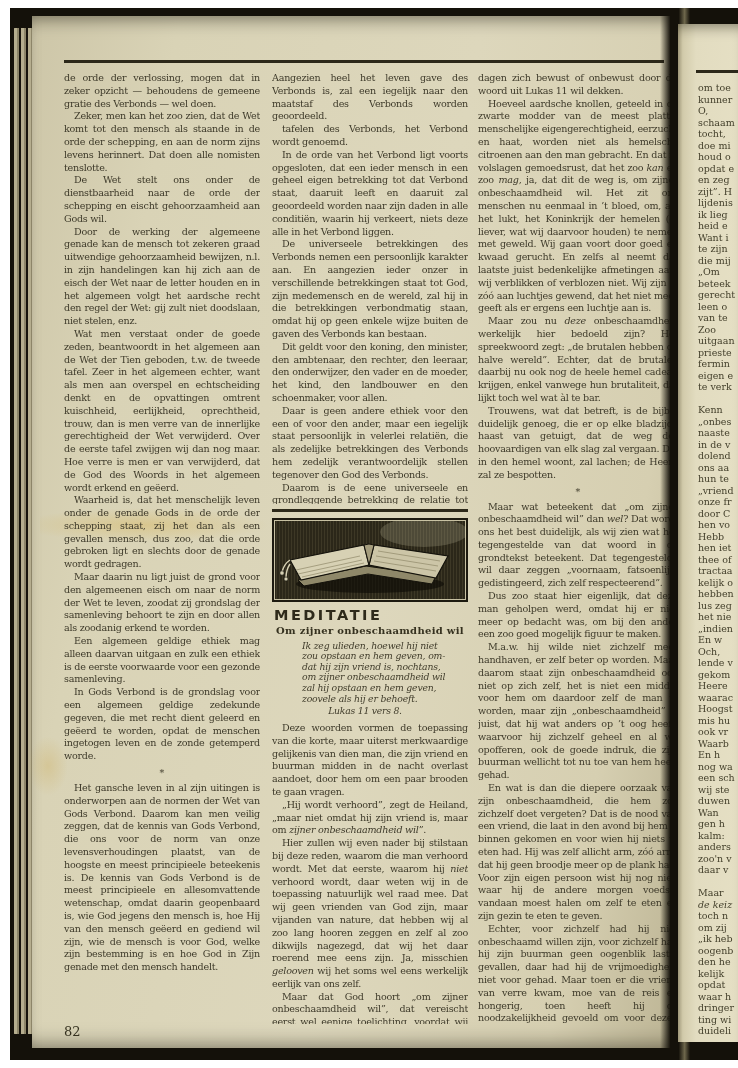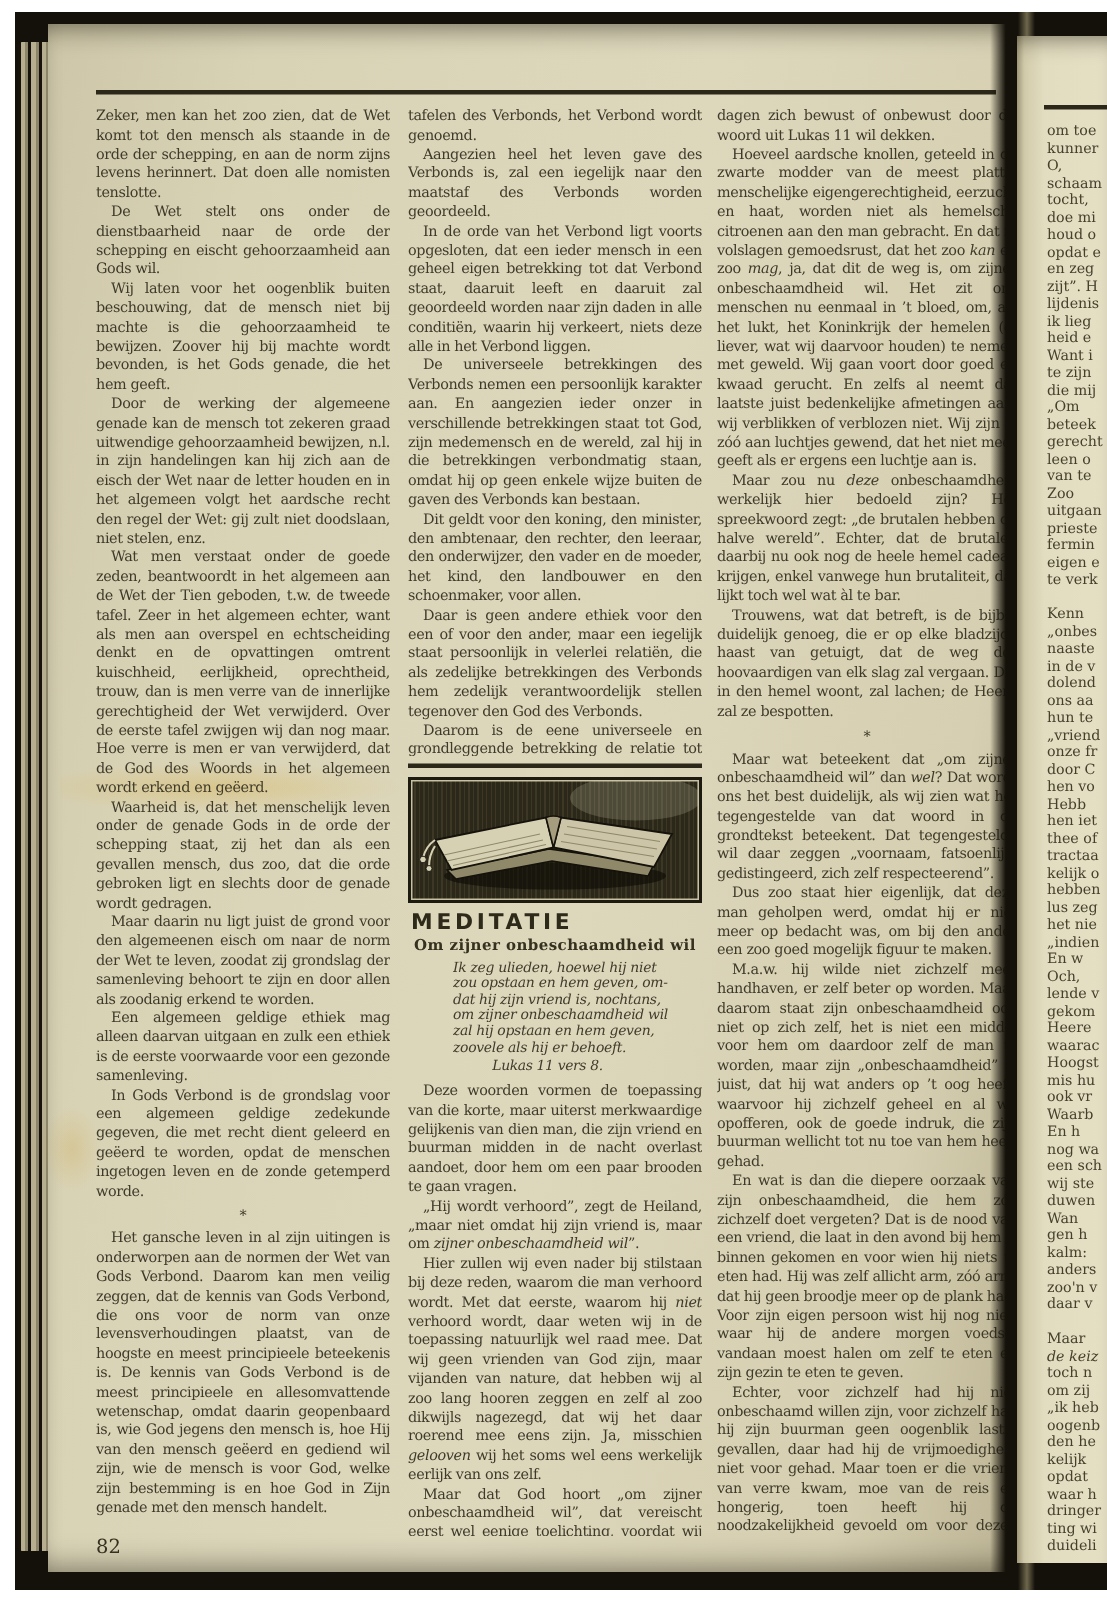--- a/index.html
+++ b/index.html
@@ -59,37 +59,37 @@
 
 <div class="book">
   <div class="edge-stack"></div>
 
   <div class="page-left">
     <div class="top-rule"></div>
     <div class="stain"></div>
     <div class="stain2"></div>
 
     <div class="col col1 cont">
+        <p>de orde der verlossing, mogen dat in zeker opzicht — behoudens de gemeene gratie des Verbonds — wel doen.</p>
         <p>Zeker, men kan het zoo zien, dat de Wet komt tot den mensch als staande in de orde der schepping, en aan de norm zijns levens herinnert. Dat doen alle nomisten tenslotte.</p>
         <p>De Wet stelt ons onder de dienstbaarheid naar de orde der schepping en eischt gehoorzaamheid aan Gods wil.</p>
-        <p>Wij laten voor het oogenblik buiten beschouwing, dat de mensch niet bij machte is die gehoorzaamheid te bewijzen. Zoover hij bij machte wordt bevonden, is het Gods genade, die het hem geeft.</p>
         <p>Door de werking der algemeene genade kan de mensch tot zekeren graad uitwendige gehoorzaamheid bewijzen, n.l. in zijn handelingen kan hij zich aan de eisch der Wet naar de letter houden en in het algemeen volgt het aardsche recht den regel der Wet: gij zult niet doodslaan, niet stelen, enz.</p>
         <p>Wat men verstaat onder de goede zeden, beantwoordt in het algemeen aan de Wet der Tien geboden, t.w. de tweede tafel. Zeer in het algemeen echter, want als men aan overspel en echtscheiding denkt en de opvattingen omtrent kuischheid, eerlijkheid, oprechtheid, trouw, dan is men verre van de innerlijke gerechtigheid der Wet verwijderd. Over de eerste tafel zwijgen wij dan nog maar. Hoe verre is men er van verwijderd, dat de God des Woords in het algemeen wordt erkend en geëerd.</p>
         <p>Waarheid is, dat het menschelijk leven onder de genade Gods in de orde der schepping staat, zij het dan als een gevallen mensch, dus zoo, dat die orde gebroken ligt en slechts door de genade wordt gedragen.</p>
         <p>Maar daarin nu ligt juist de grond voor den algemeenen eisch om naar de norm der Wet te leven, zoodat zij grondslag der samenleving behoort te zijn en door allen als zoodanig erkend te worden.</p>
         <p>Een algemeen geldige ethiek mag alleen daarvan uitgaan en zulk een ethiek is de eerste voorwaarde voor een gezonde samenleving.</p>
         <p>In Gods Verbond is de grondslag voor een algemeen geldige zedekunde gegeven, die met recht dient geleerd en geëerd te worden, opdat de menschen ingetogen leven en de zonde getemperd worde.</p>
         <p class="starsep">*</p>
         <p>Het gansche leven in al zijn uitingen is onderworpen aan de normen der Wet van Gods Verbond. Daarom kan men veilig zeggen, dat de kennis van Gods Verbond, die ons voor de norm van onze levensverhoudingen plaatst, van de hoogste en meest principieele beteekenis is. De kennis van Gods Verbond is de meest principieele en allesomvattende wetenschap, omdat daarin geopenbaard is, wie God jegens den mensch is, hoe Hij van den mensch geëerd en gediend wil zijn, wie de mensch is voor God, welke zijn bestemming is en hoe God in Zijn genade met den mensch handelt.</p>
       </div>
 
     <div class="col col2">
       <div class="col2top cont">
+          <p>Aangezien heel het leven gave des Verbonds is, zal een iegelijk naar den maatstaf des Verbonds worden geoordeeld.</p>
           <p>tafelen des Verbonds, het Verbond wordt genoemd.</p>
-          <p>Aangezien heel het leven gave des Verbonds is, zal een iegelijk naar den maatstaf des Verbonds worden geoordeeld.</p>
           <p>In de orde van het Verbond ligt voorts opgesloten, dat een ieder mensch in een geheel eigen betrekking tot dat Verbond staat, daaruit leeft en daaruit zal geoordeeld worden naar zijn daden in alle conditiën, waarin hij verkeert, niets deze alle in het Verbond liggen.</p>
           <p>De universeele betrekkingen des Verbonds nemen een persoonlijk karakter aan. En aangezien ieder onzer in verschillende betrekkingen staat tot God, zijn medemensch en de wereld, zal hij in die betrekkingen verbondmatig staan, omdat hij op geen enkele wijze buiten de gaven des Verbonds kan bestaan.</p>
           <p>Dit geldt voor den koning, den minister, den ambtenaar, den rechter, den leeraar, den onderwijzer, den vader en de moeder, het kind, den landbouwer en den schoenmaker, voor allen.</p>
           <p>Daar is geen andere ethiek voor den een of voor den ander, maar een iegelijk staat persoonlijk in velerlei relatiën, die als zedelijke betrekkingen des Verbonds hem zedelijk verantwoordelijk stellen tegenover den God des Verbonds.</p>
           <p>Daarom is de eene universeele en grondleggende betrekking de relatie tot God. In deze betrekking staan allen gelijk dienstbaar en onder den eisch der gehoorzaamheid aan de Wet des Verbonds.</p>
         </div>
       <div class="section-rule"></div>
 
       <div class="illus">
         <svg viewBox="0 0 192 80" preserveAspectRatio="none">

